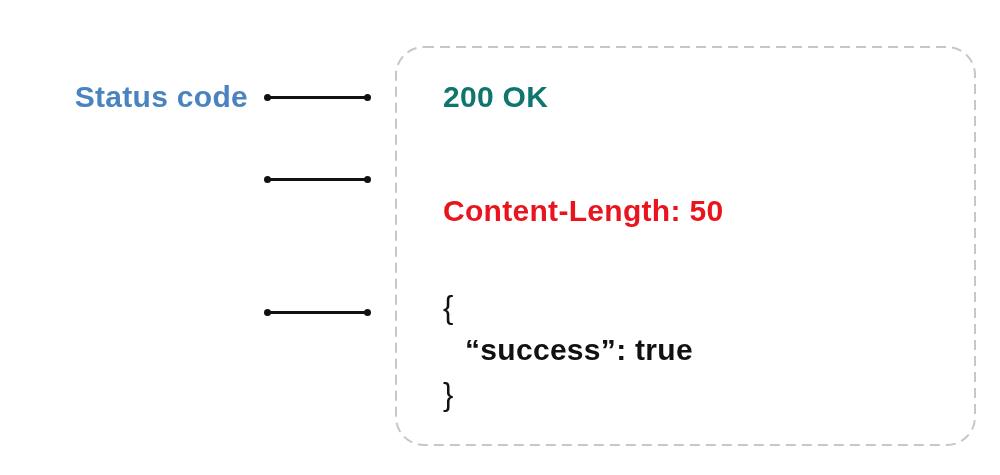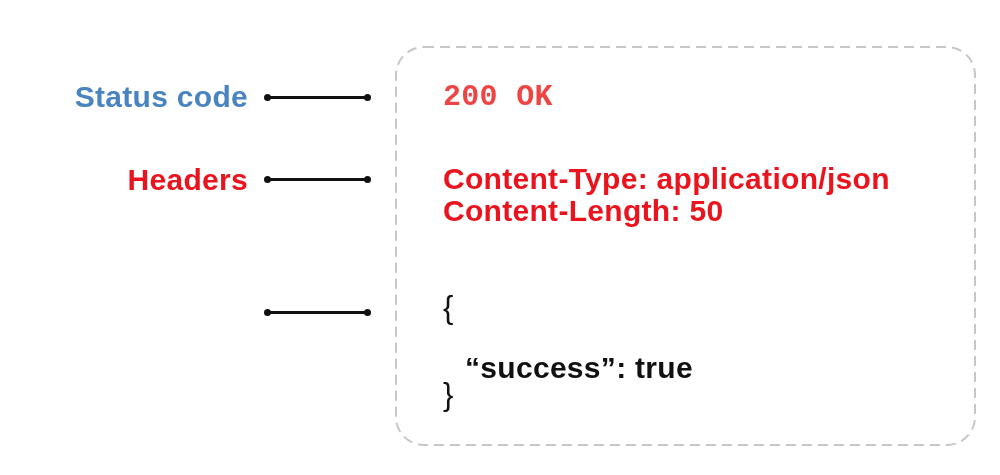--- a/index.html
+++ b/index.html
@@ -63,53 +63,52 @@
   }
   .box-line {
     position: absolute;
     left: 48px;
     font-size: 30px;
     font-weight: bold;
     line-height: 30px;
     letter-spacing: 0.3px;
     white-space: nowrap;
   }
-  .status-line   { top: 36px;  color: #ef4444; font-family: Liberation Mono, monospace; }
+  .status-line   { top: 36px;  color: #0f766e; }
   .header-line.h1 { top: 118px; color: #e9141d; }
   .header-line.h2 { top: 150px; color: #e9141d; }
   .brace {
     position: absolute;
     left: 48px;
     font-size: 31px;
     font-weight: 400;
     line-height: 31px;
     color: #111111;
   }
   .brace.open  { top: 246px; }
   .brace.close { top: 333px; }
   .body-line {
     position: absolute;
     left: 70px;
-    top: 307px;
+    top: 289px;
     font-size: 30px;
     font-weight: bold;
     line-height: 30px;
     letter-spacing: 0.3px;
     color: #111111;
     white-space: nowrap;
   }
 </style>
 </head>
 <body>
 
 <div class="canvas">
 
   <div class="label status">Status code</div>
 
-  <div class="label headers">Headers</div>
 
 
   <div class="connector c1">
     <span class="dot left"></span>
     <span class="dot right"></span>
   </div>
 
   <div class="connector c2">
     <span class="dot left"></span>
     <span class="dot right"></span>
@@ -120,21 +119,20 @@
     <span class="dot right"></span>
   </div>
 
   <div class="response-box">
     <svg class="border-svg" viewBox="0 0 581 400" xmlns="http://www.w3.org/2000/svg" aria-hidden="true">
       <rect x="1" y="1" width="579" height="398" rx="28" ry="28" fill="none" stroke="#c7c7c7" stroke-width="2" stroke-dasharray="10 6"></rect>
     </svg>
 
     <div class="box-line status-line">200 OK</div>
 
-    <div class="box-line header-line h1">Content-Type: application/json</div>
 
     <div class="box-line header-line h2">Content-Length: 50</div>
 
     <div class="brace open">{</div>
 
     <div class="body-line">“success”: true</div>
 
     <div class="brace close">}</div>
   </div>
 

